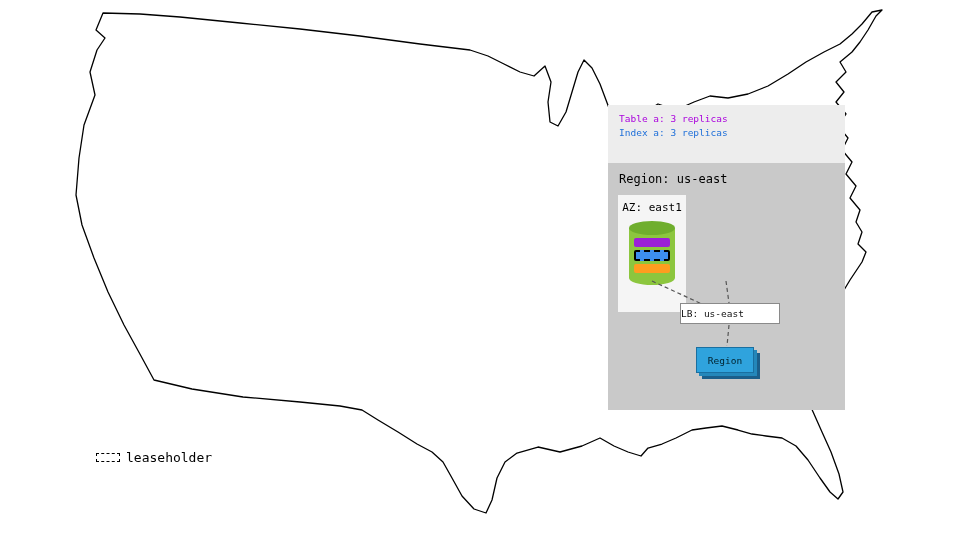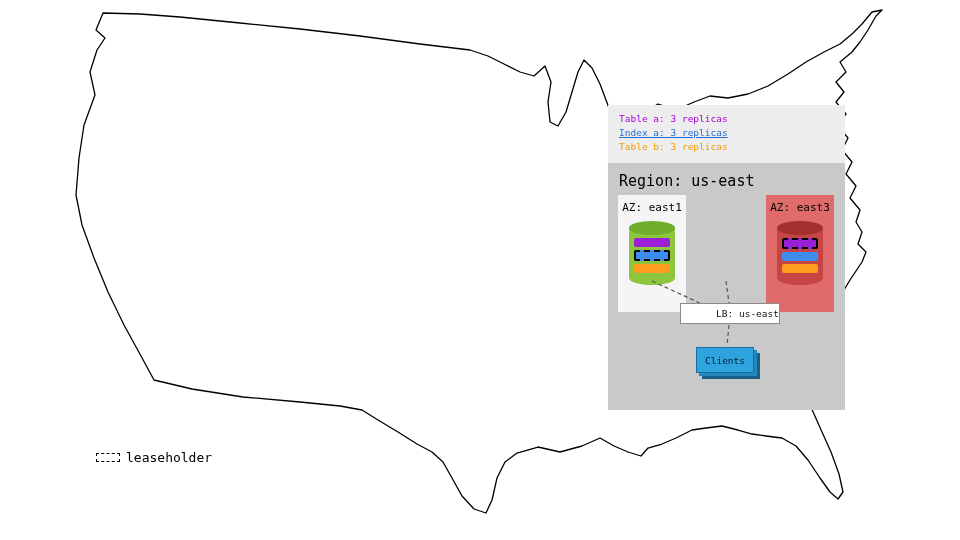--- a/index.html
+++ b/index.html
@@ -17,21 +17,21 @@
     position: absolute; left: 608px; top: 105px; width: 237px; height: 58px;
     background: var(--panel-bg); z-index: 1; padding: 7px 0 0 11px;
   }
   .panel .li { font-size: 9.5px; line-height: 14px; white-space: pre; }
 
   
   .region {
     position: absolute; left: 608px; top: 163px; width: 237px; height: 247px;
     background: var(--region-bg); z-index: 1;
   }
-  .region-title { font-size: 15px; padding: 9px 0 0 11px; color: #000; }
+  .region-title { font-size: 12px; padding: 9px 0 0 11px; color: #000; }
 
   .az {
     position: absolute; top: 32px; width: 68px; height: 117px;
     background: var(--az-bg); text-align: center;
   }
   .az.down { background: var(--az-down-bg); }
   .az0 { left: 10px; } .az1 { left: 84px; } .az2 { left: 158px; }
   .az-label { font-size: 11px; margin-top: 6px; color: #000; }
 
   
@@ -54,21 +54,21 @@
     position: absolute; left: 5px; top: 17px; width: 36px; z-index: 3;
     display: flex; flex-direction: column; gap: 3px;
   }
   .bar { height: 9px; border-radius: 2px; }
   .bar.leaseholder { height: 11px; border: 2px dashed #000; }
 
   
   .lb {
     position: absolute; left: 680px; top: 303px; width: 100px; height: 21px;
     background: #fff; border: 1px solid #8a8a8a; z-index: 3;
-    display: flex; align-items: center; justify-content: flex-end; font-size: 9.5px;
+    display: flex; align-items: center; justify-content: flex-start; font-size: 9.5px;
   }
 
   
   .clients { position: absolute; left: 696px; top: 347px; width: 58px; height: 26px; z-index: 3; }
   .clients .layer { position: absolute; width: 58px; height: 26px; background: var(--clients-shadow); }
   .clients .l2 { left: 6px; top: 6px; }
   .clients .l1 { left: 3px; top: 3px; background: var(--clients-mid); }
   .clients .front {
     position: absolute; left: 0; top: 0; width: 58px; height: 26px;
     background: var(--clients-bg); border: 1px solid var(--clients-border);
@@ -102,72 +102,58 @@
          L846,114 L836,102 L844,92 L836,82 L846,72 L840,62 L852,52 L860,42 L868,30 L876,16 L882,10
          L872,12 L862,24 L852,34 L840,44 L824,52 L806,62 L788,74 L768,86 L748,94 L728,98
          L710,96 L694,102 L676,110 L658,104 L642,114 L626,124 L612,116 L606,100 L600,84
          L592,68 L584,60 L578,72 L572,92 L566,112 L558,126 L550,122 L548,102 L551,82 L545,66
          L534,76 L520,72 L504,64 L488,56 L470,50
          L420,44 L360,36 L300,29 L240,23 L180,17 L140,14 L103,13 Z"></path>
   </svg>
 
   <div class="panel">
     <div class="li" style="color: rgb(170, 0, 221);">Table a: 3 replicas</div>
-    <div class="li" style="color: rgb(30, 111, 217); text-decoration: underline;">Index a: 3 replicas</div>
-    <div class="li" style="color: rgb(245, 154, 0);">Table b: 3 replicas</div>
+    <div class="li" style="color: rgb(30, 111, 217);">Index a: 3 replicas</div>
   </div>
 
   <div class="region">
     <div class="region-title">Region: us-east</div>
 
     <div class="az az0">
       <div class="az-label">AZ: east1</div>
       <div class="cyl">
         <div class="bot"></div>
         <div class="mid"></div>
         <div class="top"></div>
         <div class="bars">
             <div class="bar" style="background: rgb(155, 31, 214);"></div>
             <div class="bar leaseholder" style="background: rgb(61, 142, 240);"></div>
             <div class="bar" style="background: rgb(255, 157, 31);"></div>
           </div>
       </div>
     </div>
 
 
-    <div class="az az2 down">
-      <div class="az-label">AZ: east3</div>
-      <div class="cyl">
-        <div class="bot"></div>
-        <div class="mid"></div>
-        <div class="top"></div>
-        <div class="bars">
-            <div class="bar leaseholder" style="background: rgb(155, 31, 214);"></div>
-            <div class="bar" style="background: rgb(61, 142, 240);"></div>
-            <div class="bar" style="background: rgb(255, 157, 31);"></div>
-          </div>
-      </div>
-    </div>
   </div>
 
   <svg class="connectors" width="960" height="540" viewBox="0 0 960 540">
     <path d="M652,281 L704,305" fill="none" stroke="#555" stroke-width="1.2" stroke-dasharray="4,3"></path>
     <path d="M726,281 L729,303" fill="none" stroke="#555" stroke-width="1.2" stroke-dasharray="4,3"></path>
     <path d="M729,325 L727,346" fill="none" stroke="#555" stroke-width="1.2" stroke-dasharray="4,3"></path>
   </svg>
 
   <div class="lb">
     <span>LB: us-east</span>
   </div>
 
   <div class="clients">
     <div class="layer l2"></div>
     <div class="layer l1"></div>
     <div class="front">
-      <span>Clients</span>
+      <span>Region</span>
     </div>
   </div>
 
   <div class="map-legend">
     <span class="swatch"></span>
     <span>leaseholder</span>
   </div>
 
 </div>
 

